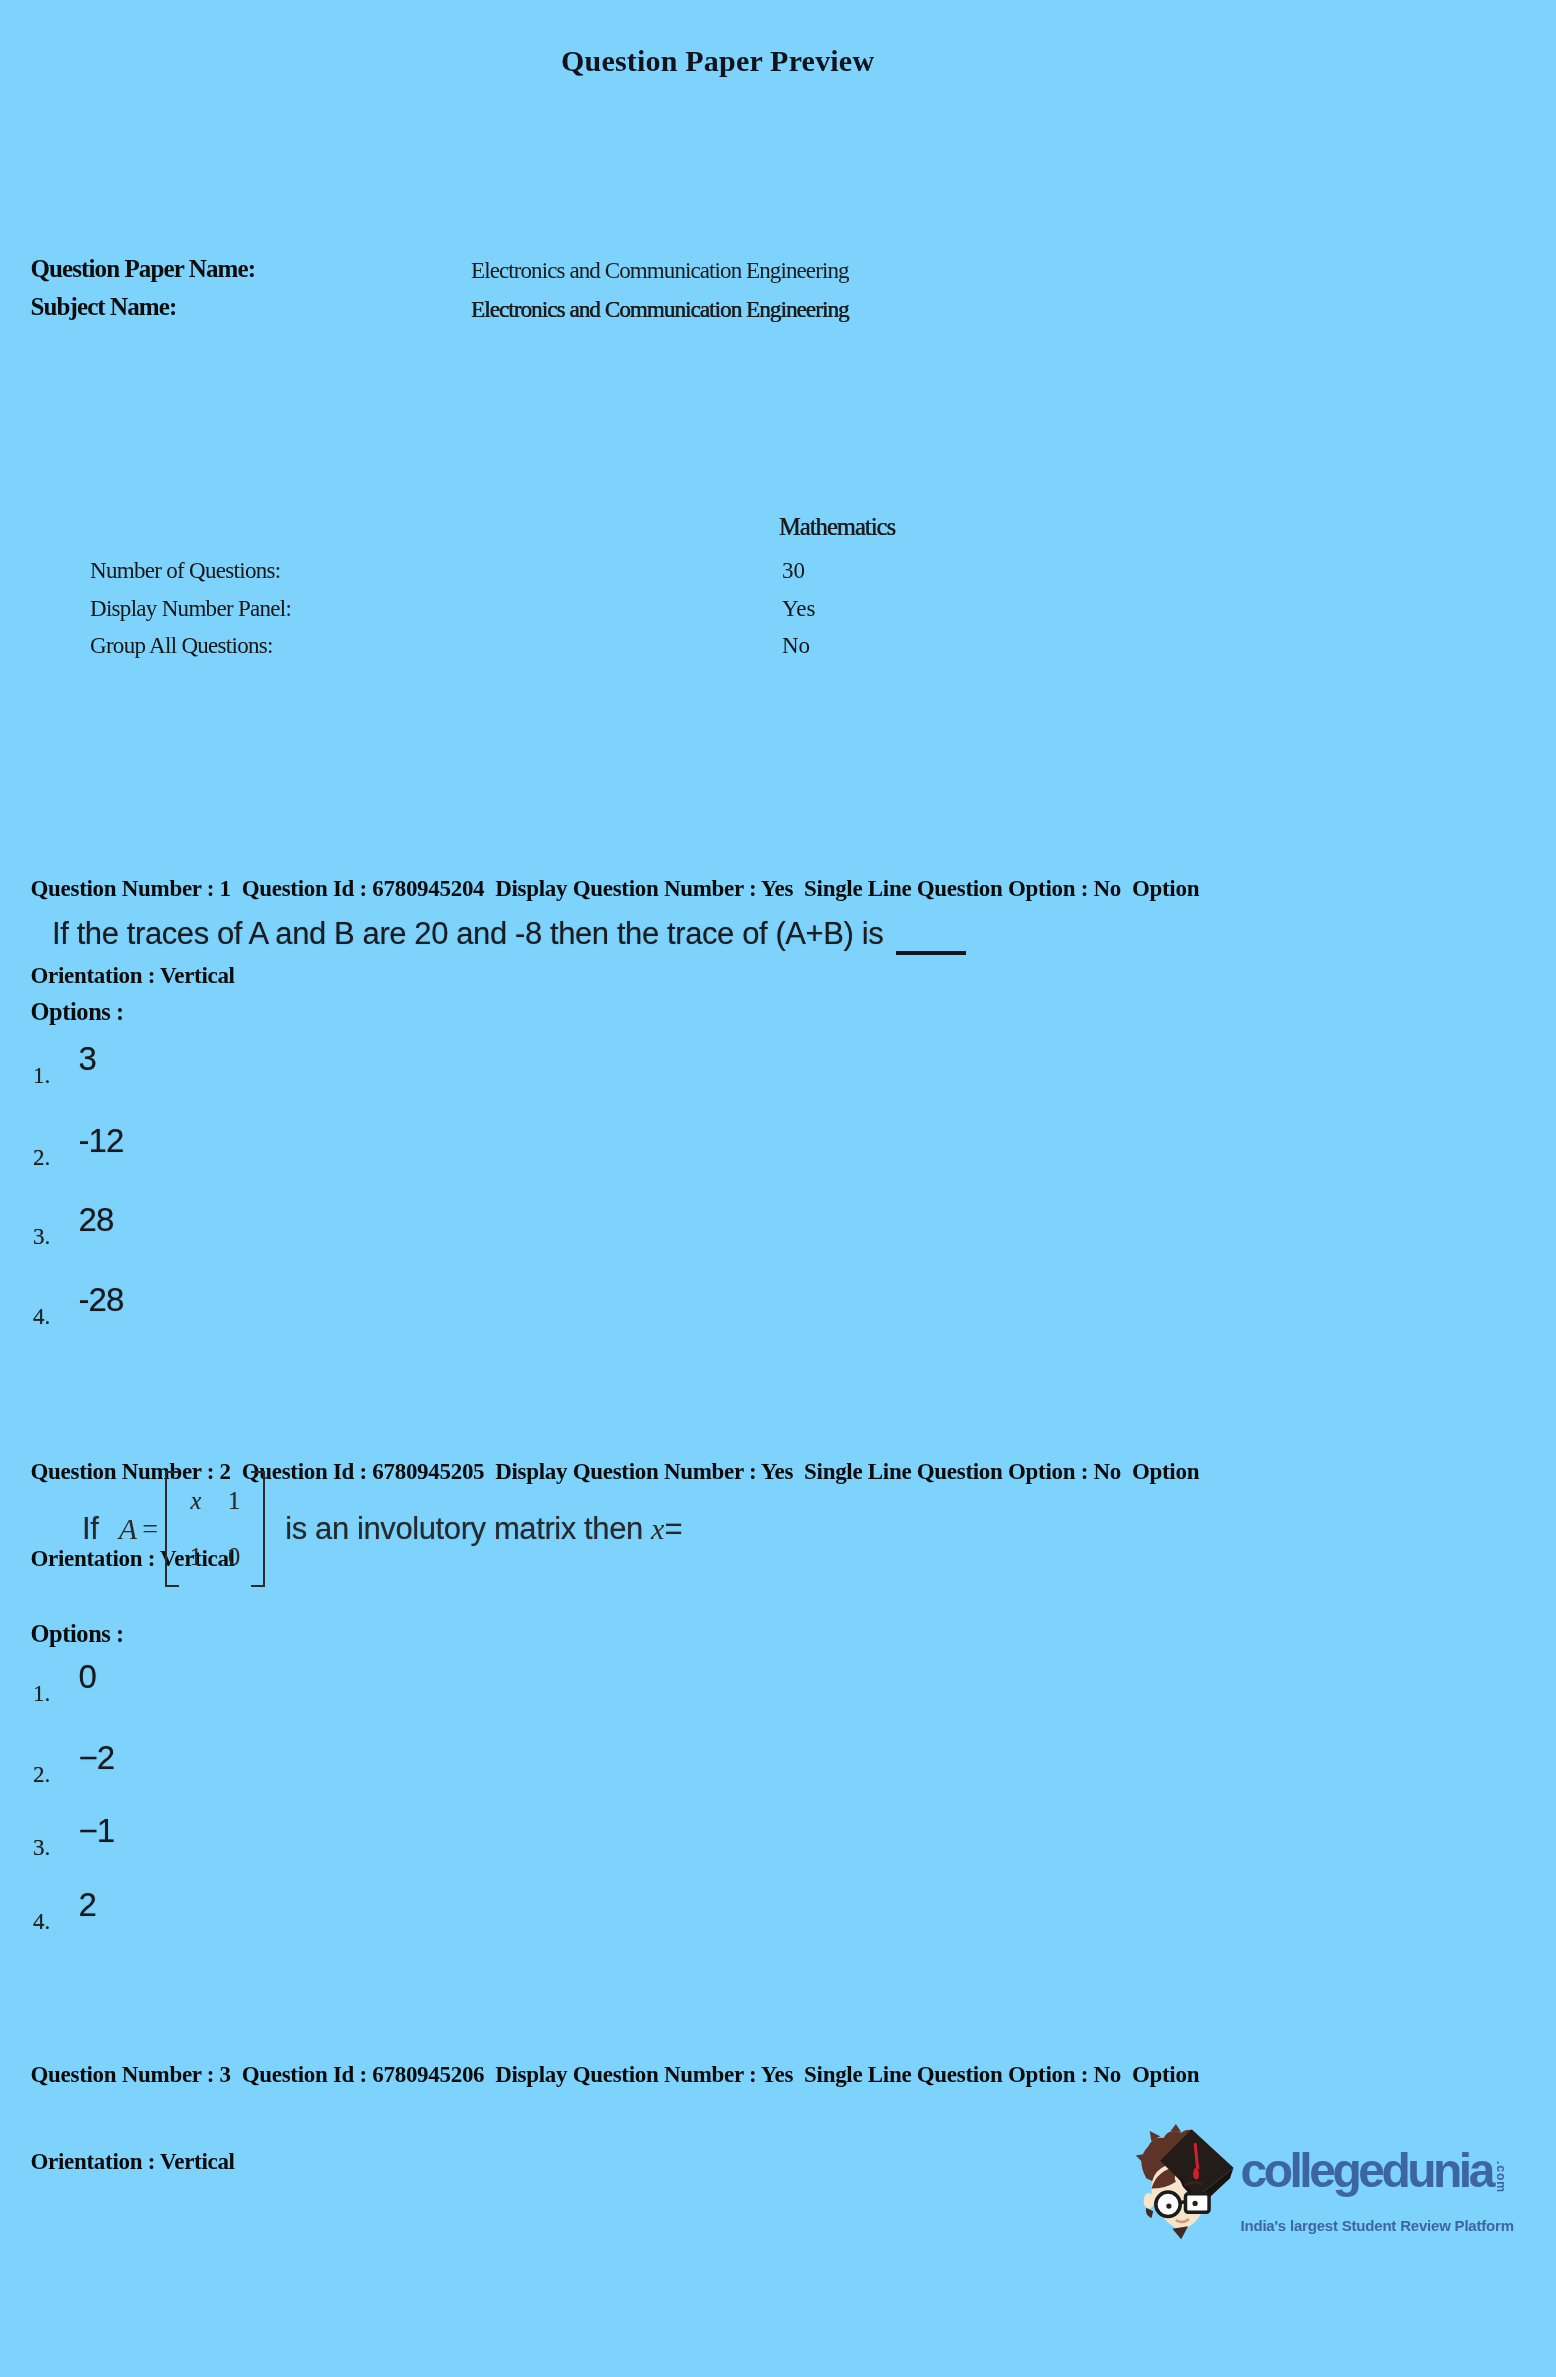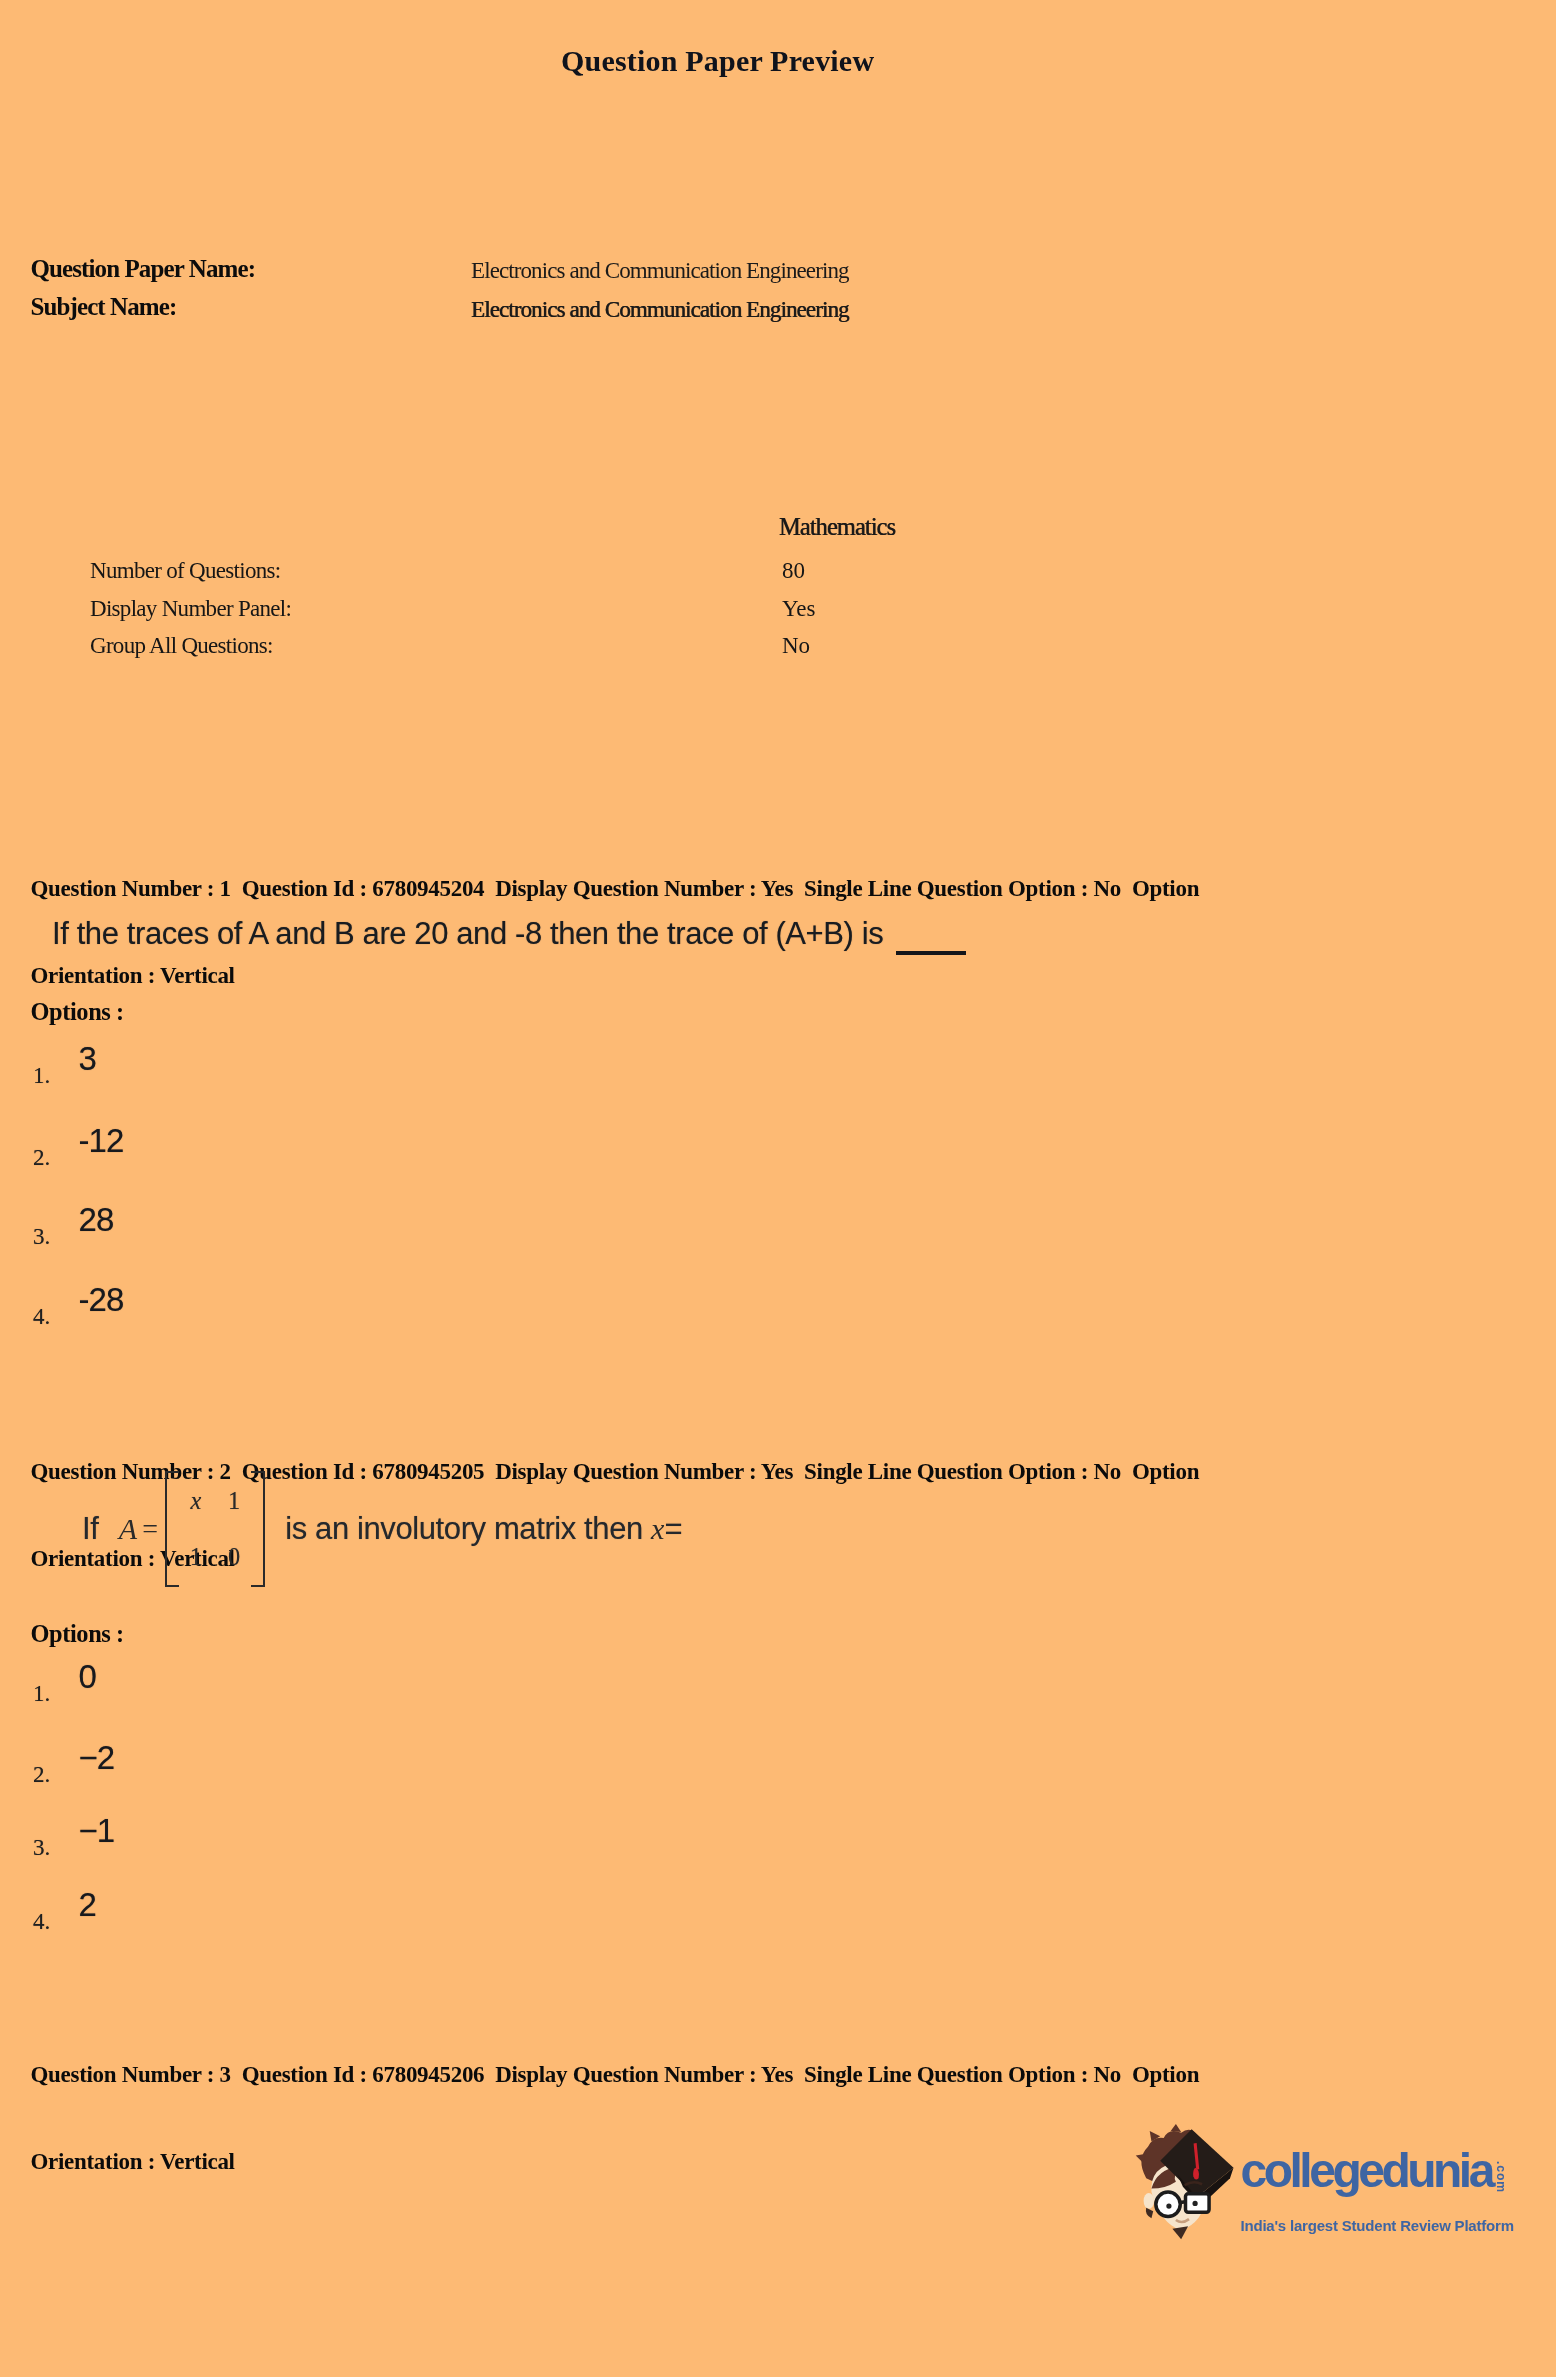--- a/index.html
+++ b/index.html
@@ -1,17 +1,17 @@
 <!DOCTYPE html>
 <html style="font-size:14px"><head>
 <meta charset="utf-8">
 <style>
   html,body{margin:0;padding:0;background:#fff;}
   .page{
-    position:relative;width:1557px;height:2377px;background:#fdba74;overflow:hidden;
+    position:relative;width:1557px;height:2377px;background:#7dd3fc;overflow:hidden;
     font-family:"Liberation Serif",serif;color:#111;
   }
   .abs{position:absolute;}
   .title{
     font-size:30px;font-weight:bold;letter-spacing:0.2px;color:#10131c;
     font-family:"Liberation Serif",serif;white-space:nowrap;
   }
   .meta-label{font-size:25px;font-weight:bold;letter-spacing:-0.9px;color:#0c0c0c;white-space:nowrap;}
   .meta-value{font-size:23px;letter-spacing:-0.9px;color:#1a1a1a;white-space:nowrap;}
   .grain{text-shadow:0.5px 0 0 rgba(20,20,20,.75), -0.3px 0 0 rgba(20,20,20,.45);}
@@ -59,21 +59,21 @@
 
   <div class="abs title" style="left:561px;top:44px;">Question Paper Preview</div>
 
   <div class="abs meta-label" style="left:30.5px;top:255px;">Question Paper Name:</div>
   <div class="abs meta-value" style="left:471px;top:258px;">Electronics and Communication Engineering</div>
   <div class="abs meta-label" style="left:30.5px;top:293px;">Subject Name:</div>
   <div class="abs meta-value grain" style="left:471px;top:297px;">Electronics and Communication Engineering</div>
 
   <div class="abs section-name grain" style="left:779px;top:513px;">Mathematics</div>
   <div class="abs section-label" style="left:90px;top:558px;">Number of Questions:</div>
-  <div class="abs section-value" style="left:782px;top:558px;">80</div>
+  <div class="abs section-value" style="left:782px;top:558px;">30</div>
   <div class="abs section-label" style="left:90px;top:596px;">Display Number Panel:</div>
   <div class="abs section-value" style="left:782px;top:596px;">Yes</div>
   <div class="abs section-label" style="left:90px;top:633px;">Group All Questions:</div>
   <div class="abs section-value" style="left:782px;top:633px;">No</div>
 
   <div class="abs qheader" style="left:30.5px;top:816px;">
     <div>Question Number : 1  Question Id : 6780945204  Display Question Number : Yes  Single Line Question Option : No  Option</div>
     <div>Orientation : Vertical</div>
   </div>
   <div class="abs qbody" style="left:52px;top:916px;">

